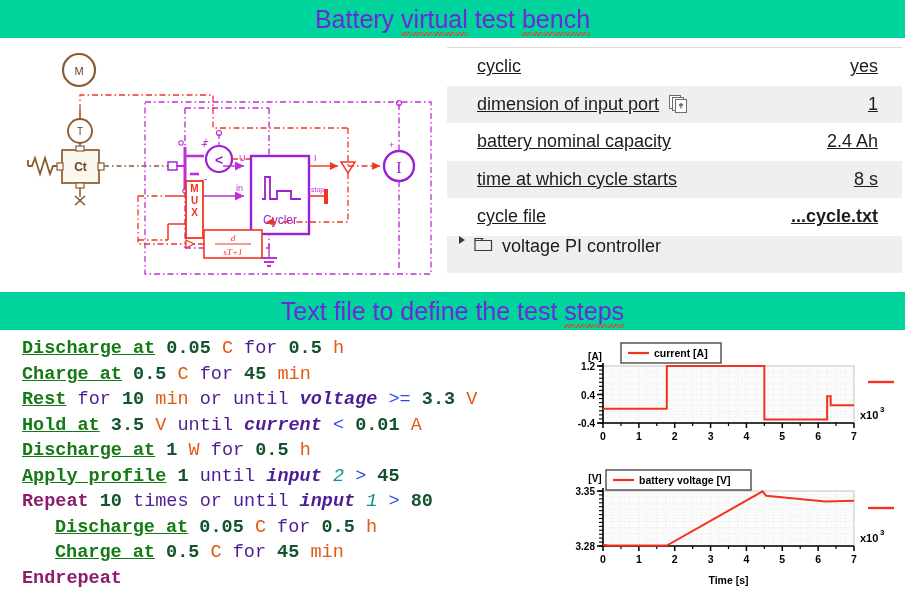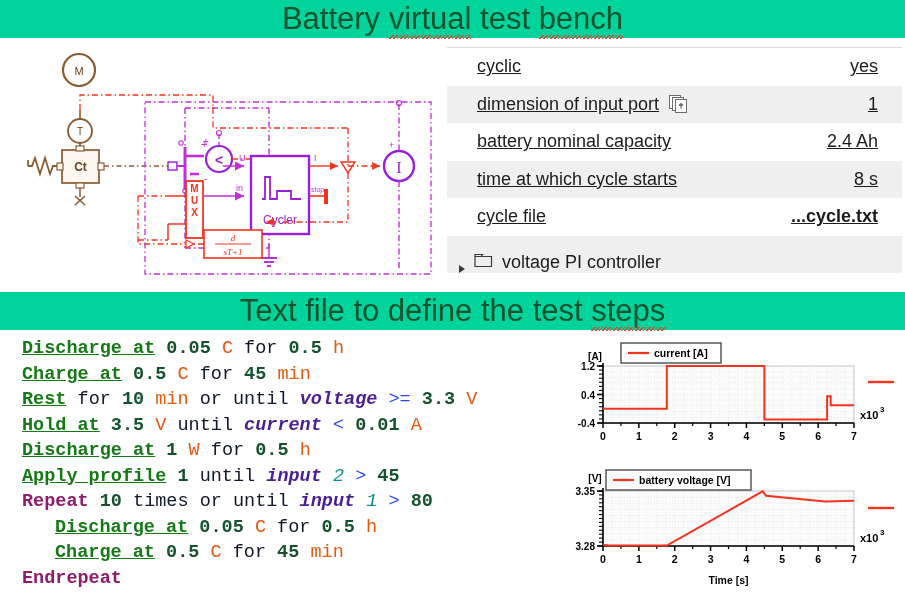--- a/index.html
+++ b/index.html
@@ -13,21 +13,21 @@
   #root { position: relative; width: 905px; height: 613px; background:#fff; }
 
   
   .banner {
     position: absolute; left: 0; width: 905px;
     background: #00d49c;
     display: flex; align-items: center; justify-content: center;
   }
   .banner-title {
     font-family: "Liberation Sans", sans-serif;
-    font-size: 31px; color: #14532d; letter-spacing: 0px;
+    font-size: 25px; color: #6d28d9; letter-spacing: 0px;
     white-space: pre;
   }
   .sq { text-decoration: none; position: relative; display:inline-block; }
   .sq::after {
     content: ""; position: absolute; left: 0; right: 0; bottom: -2px; height: 4px;
     background-image:
       repeating-linear-gradient(135deg, #e8402a 0 1.2px, transparent 1.2px 2.6px);
     opacity: .95;
   }
   #banner1 { top: 0; height: 38px; }
@@ -43,37 +43,37 @@
     display: flex; align-items: center;
     height: 37.5px; padding: 0 24px 0 30px;
     font-size: 18px; color: #1c1c1c; text-decoration: underline;
   }
   .prop-row.alt { background: #efefef; text-align: center; }
   .prop-label { flex: 1 1 auto; white-space: nowrap; display:flex; align-items:center; gap:10px;}
   .prop-value { flex: 0 0 auto; white-space: nowrap; }
   .prop-value.bold { font-weight: bold; }
   .copy-icon { display:inline-block; width: 20px; height: 19px; position: relative; }
   .tree-row {
-    display: flex; align-items: flex-end; gap: 9px;
+    display: flex; align-items: flex-start; gap: 9px;
     height: 37.5px; padding-left: 12px; background: #efefef;
     font-size: 18px; color: #1c1c1c;
   }
   .tri { width: 0; height: 0; border-left: 6px solid #3a3a3a;
          border-top: 4px solid transparent; border-bottom: 4px solid transparent; }
 
   
   #script {
     position: absolute; left: 22px; top: 336px; width: 545px;
     font-family: "Liberation Mono", monospace;
     font-size: 18.5px; line-height: 25.5px; white-space: pre;
     font-weight: bold;
   }
   .k-cmd   { color: #157a16; text-decoration: underline; }          
   .k-loop  { color: #8e1b6b; }          
-  .k-prep  { color: #0f172a; font-weight: normal; text-align: right; } 
+  .k-prep  { color: #4c1d95; font-weight: normal; text-align: right; } 
   .k-num   { color: #14532d; }          
   .k-unit  { color: #e2590f; font-weight: normal; } 
   .k-var   { color: #4c1d95; font-style: italic; }  
   .k-vnum  { color: #0f8f8f; font-style: italic; font-weight: normal; }
   .k-op    { color: #2a46ef; font-weight: normal; } 
 
   
   .chart { position: absolute; }
   #chart-current { left: 568px; top: 338px; width: 332px; height: 118px; }
   #chart-voltage { left: 568px; top: 458px; width: 332px; height: 148px; }

